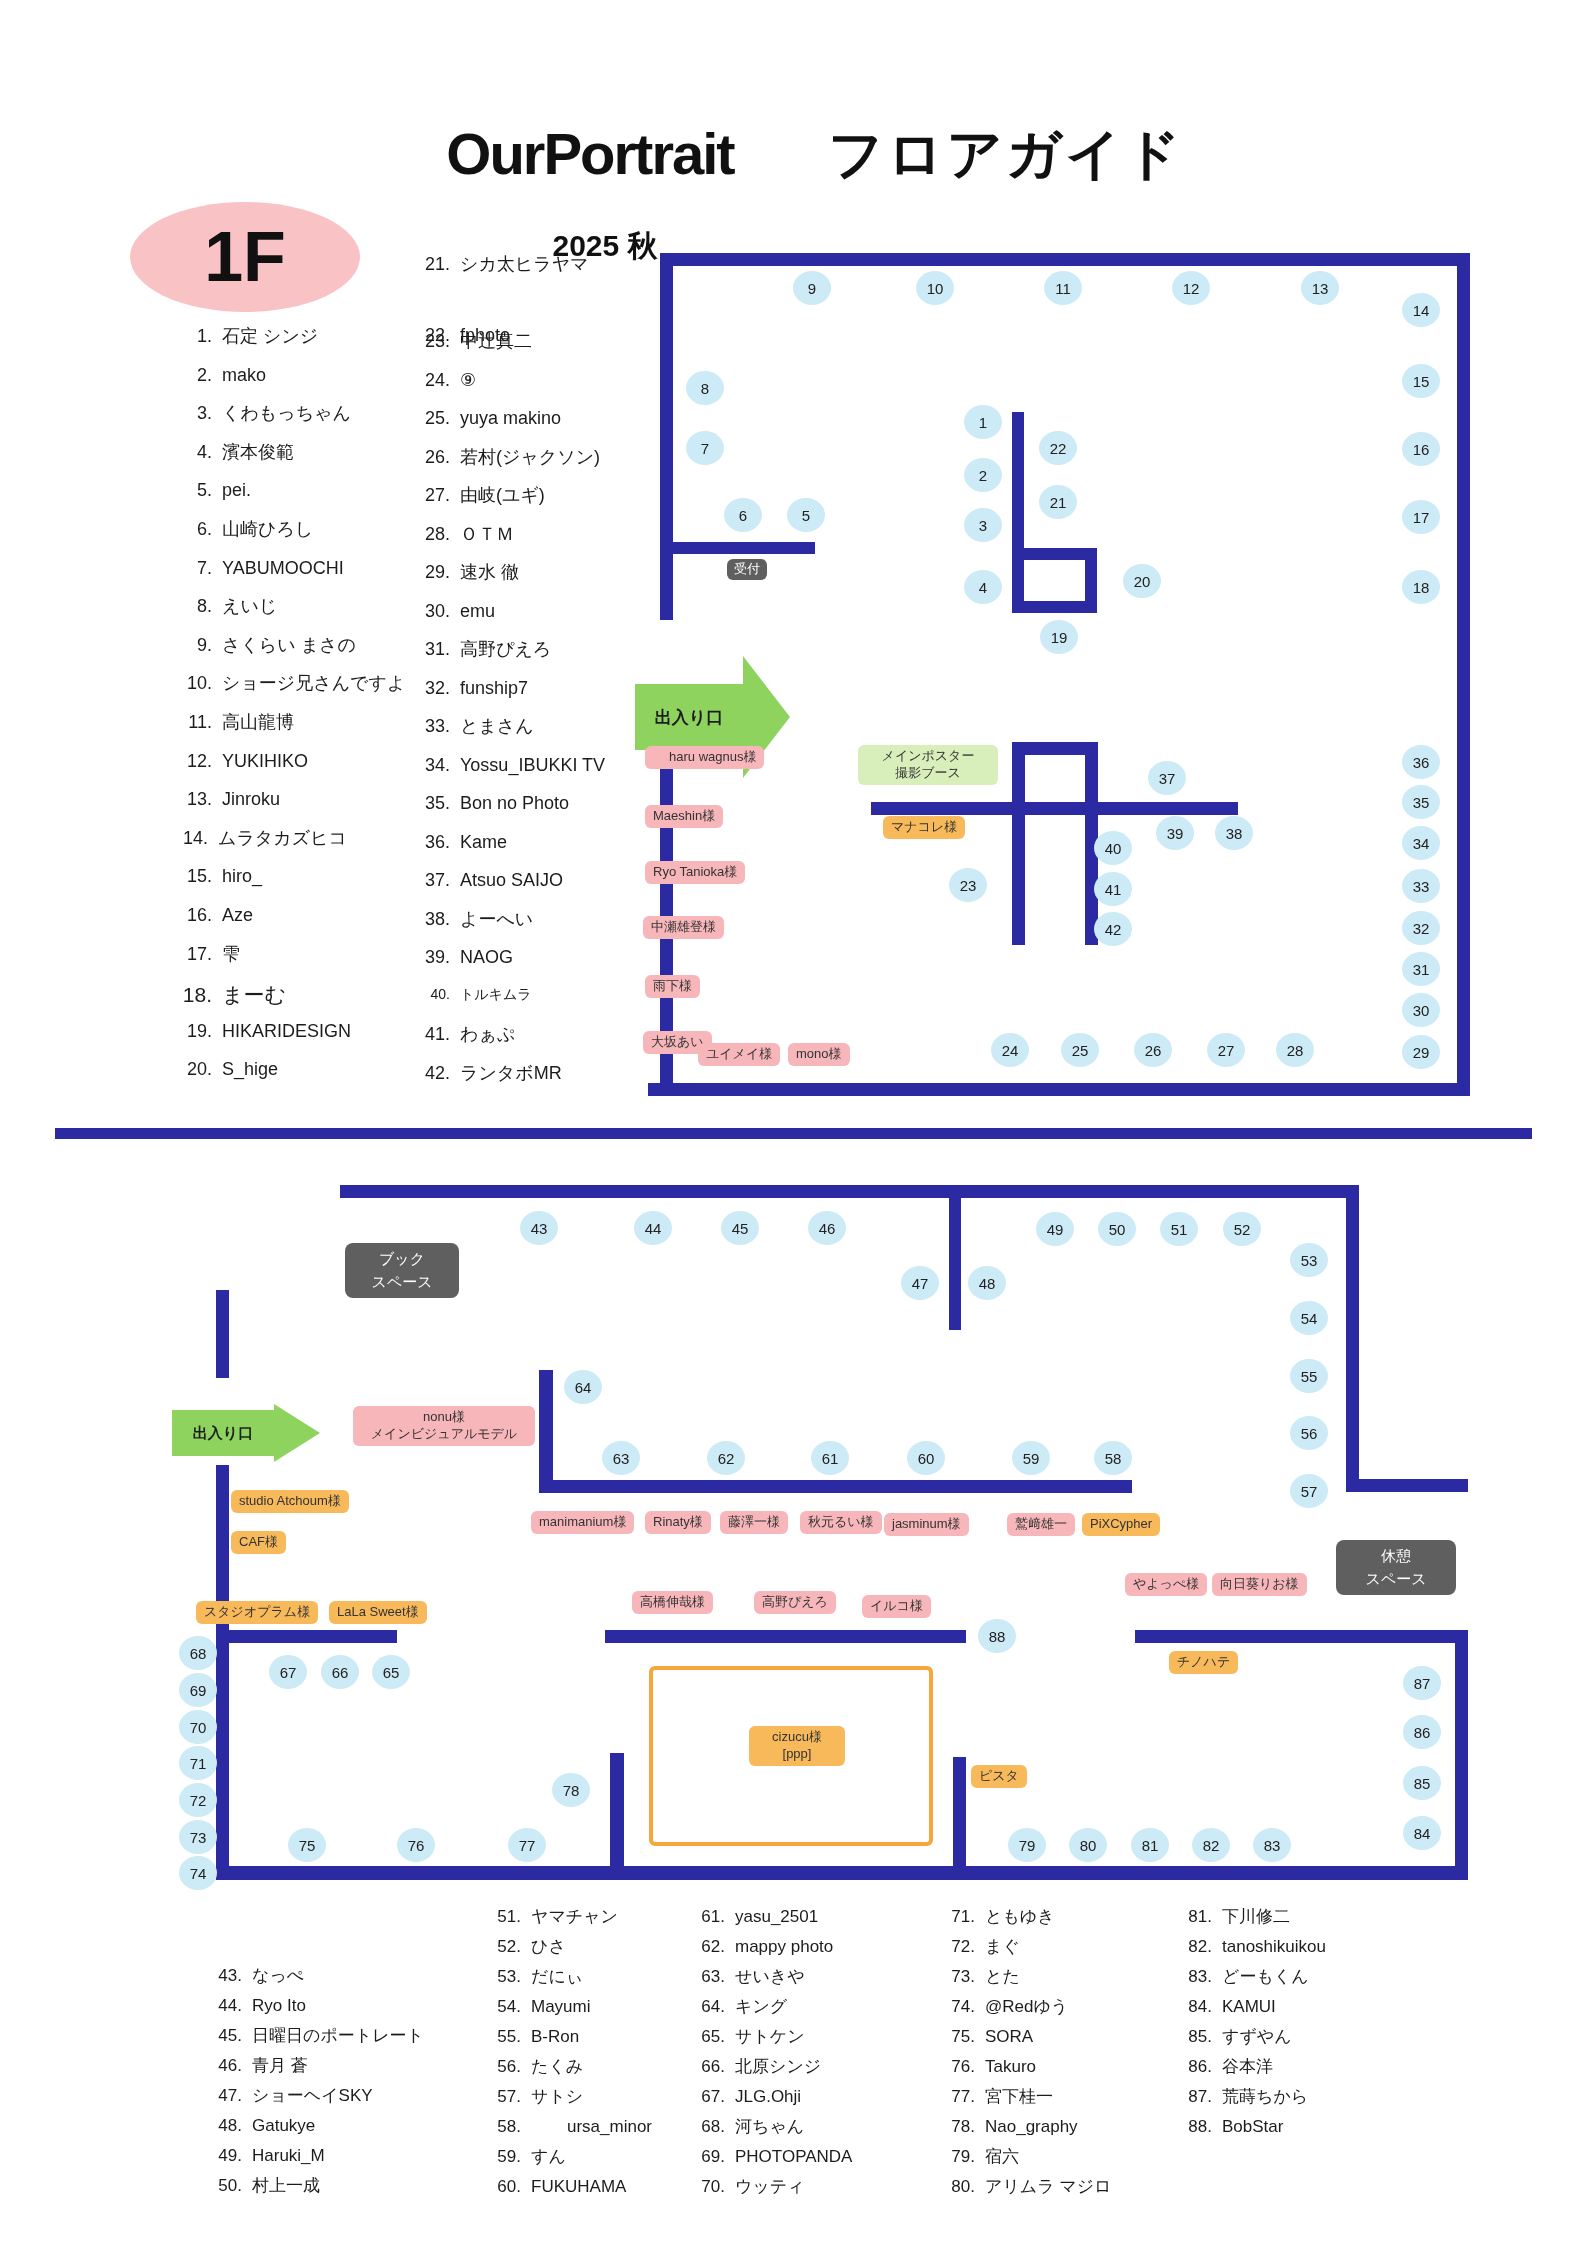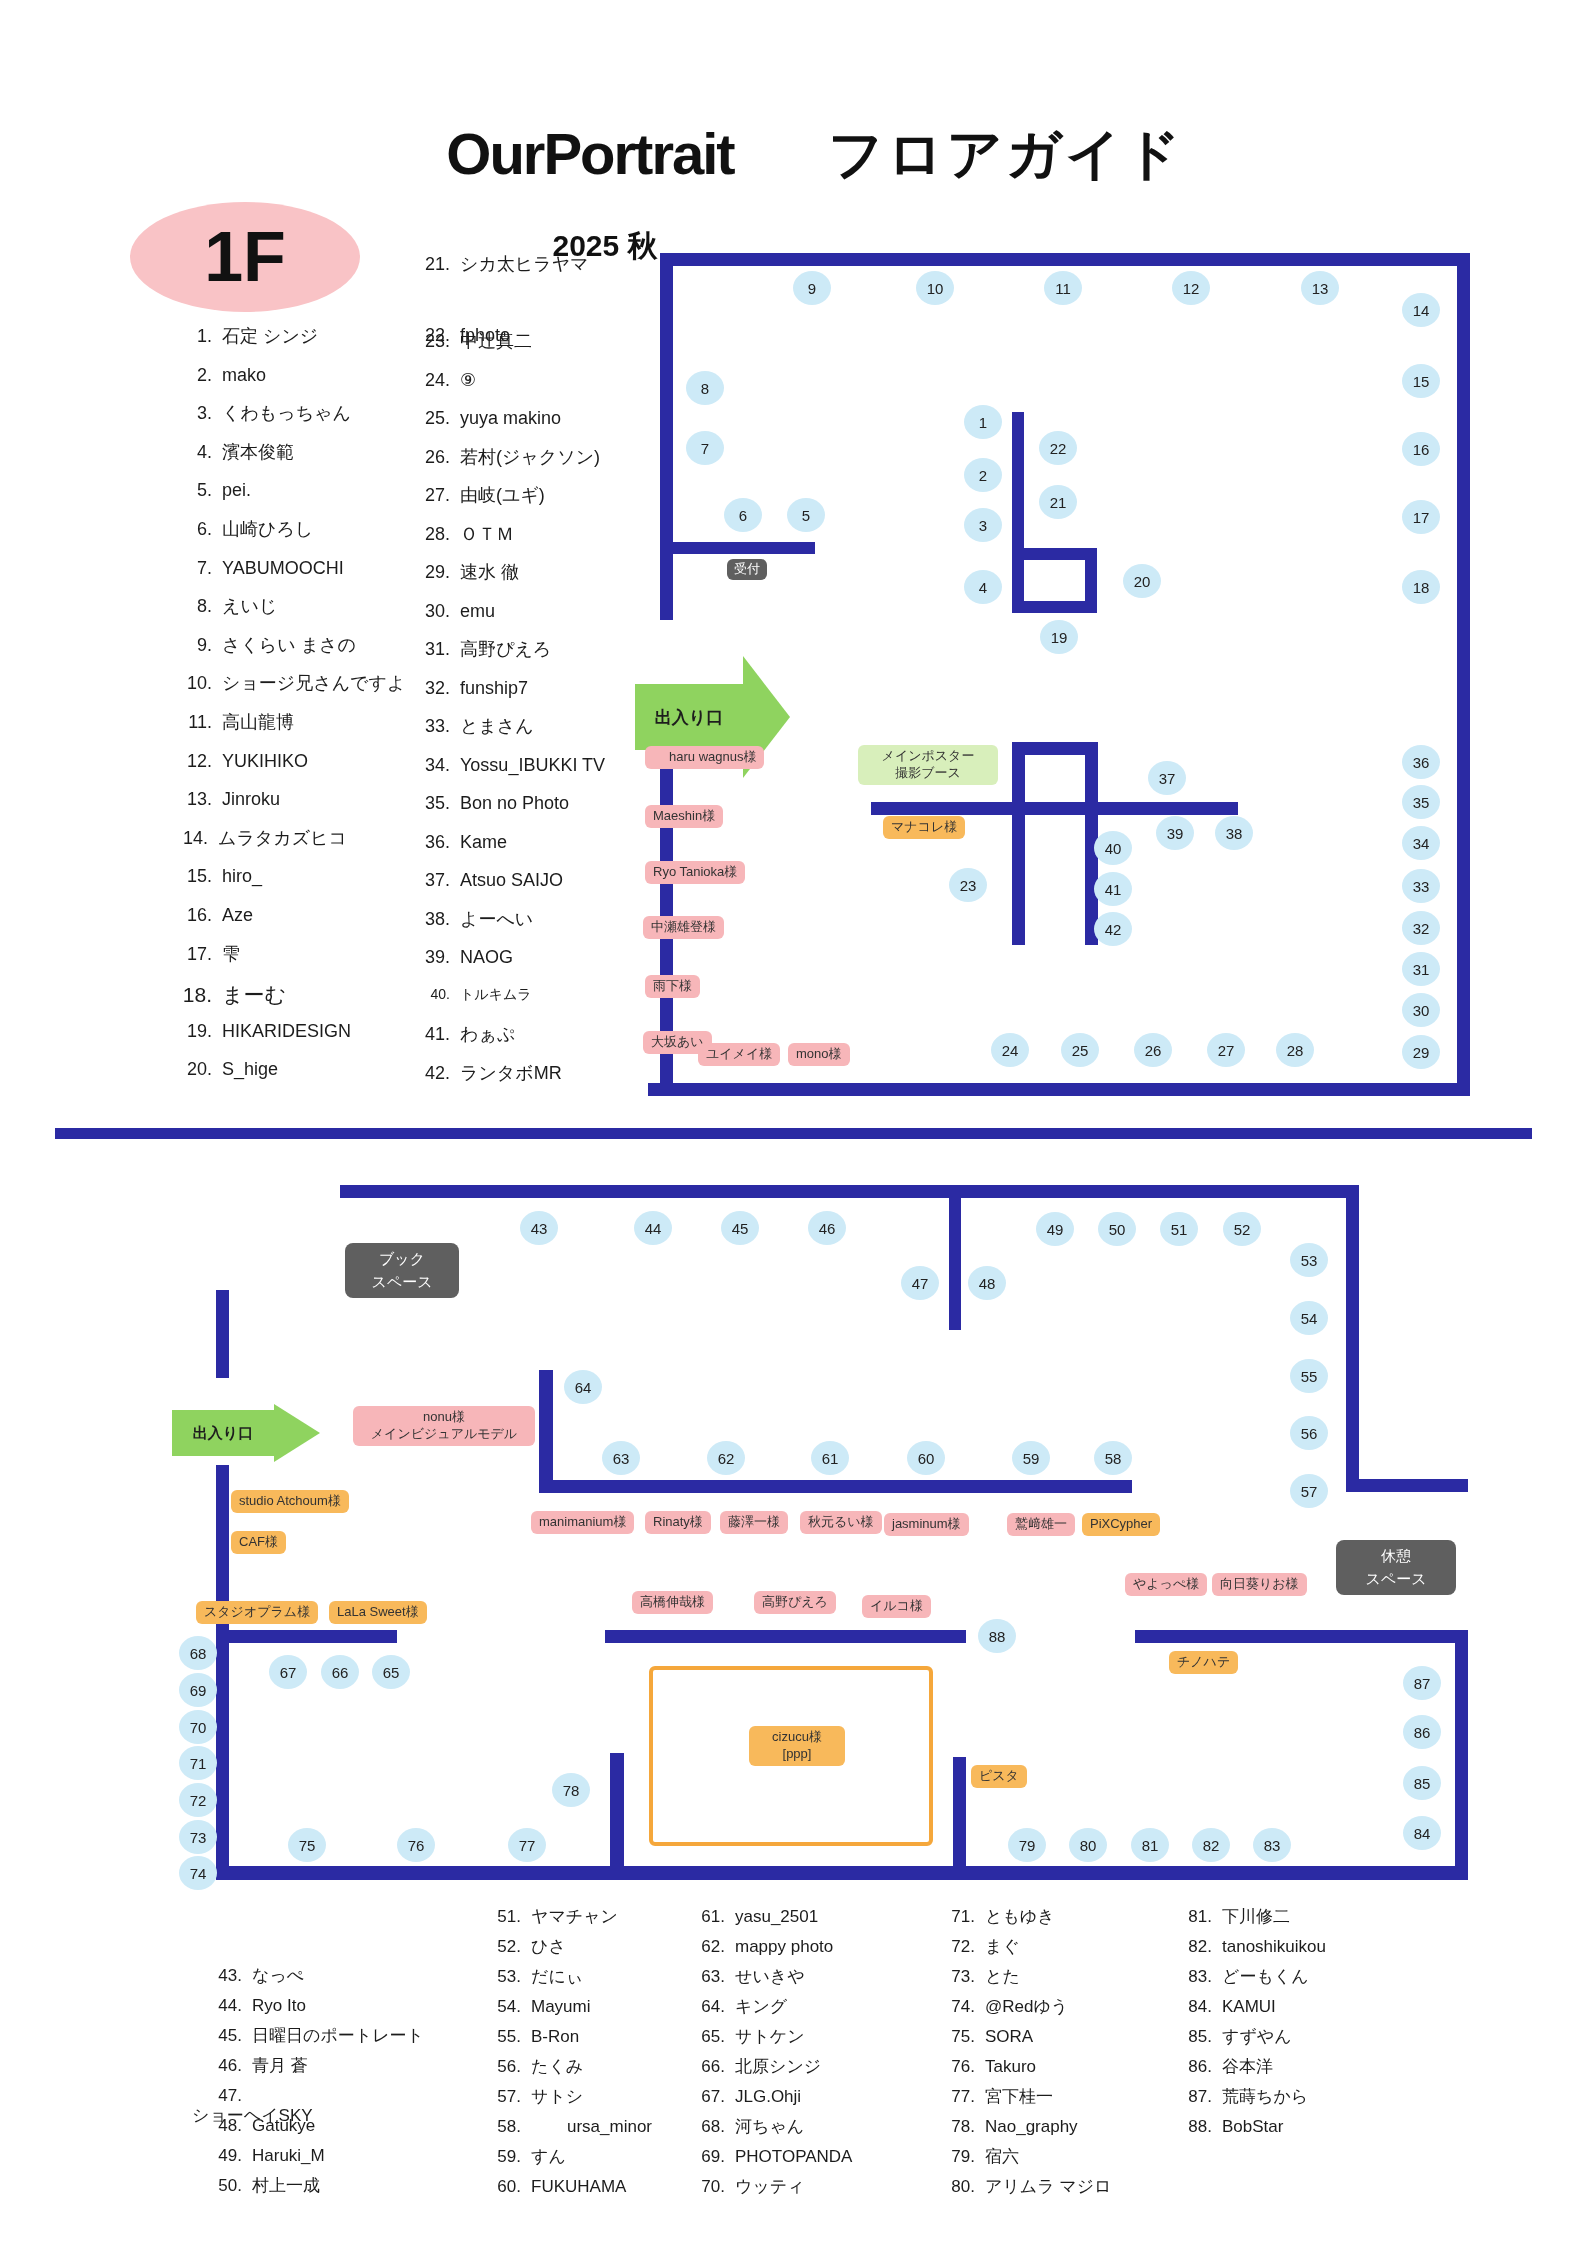--- a/index.html
+++ b/index.html
@@ -264,21 +264,21 @@
       <span class="lname">Ryo Ito</span>
     </div>
     <div class="lrow" style="left: 182px; top: 2026px; font-size: 17px;">
       <span class="lnum">45.</span>
       <span class="lname">日曜日のポートレート</span>
     </div>
     <div class="lrow" style="left: 182px; top: 2056px; font-size: 17px;">
       <span class="lnum">46.</span>
       <span class="lname">青月 蒼</span>
     </div>
-    <div class="lrow" style="left: 182px; top: 2086px; font-size: 17px; flex-direction: column;">
+    <div class="lrow" style="left: 182px; top: 2086px; font-size: 17px;">
       <span class="lnum">47.</span>
       <span class="lname">ショーヘイSKY</span>
     </div>
     <div class="lrow" style="left: 182px; top: 2116px; font-size: 17px;">
       <span class="lnum">48.</span>
       <span class="lname">Gatukye</span>
     </div>
     <div class="lrow" style="left: 182px; top: 2146px; font-size: 17px;">
       <span class="lnum">49.</span>
       <span class="lname">Haruki_M</span>

